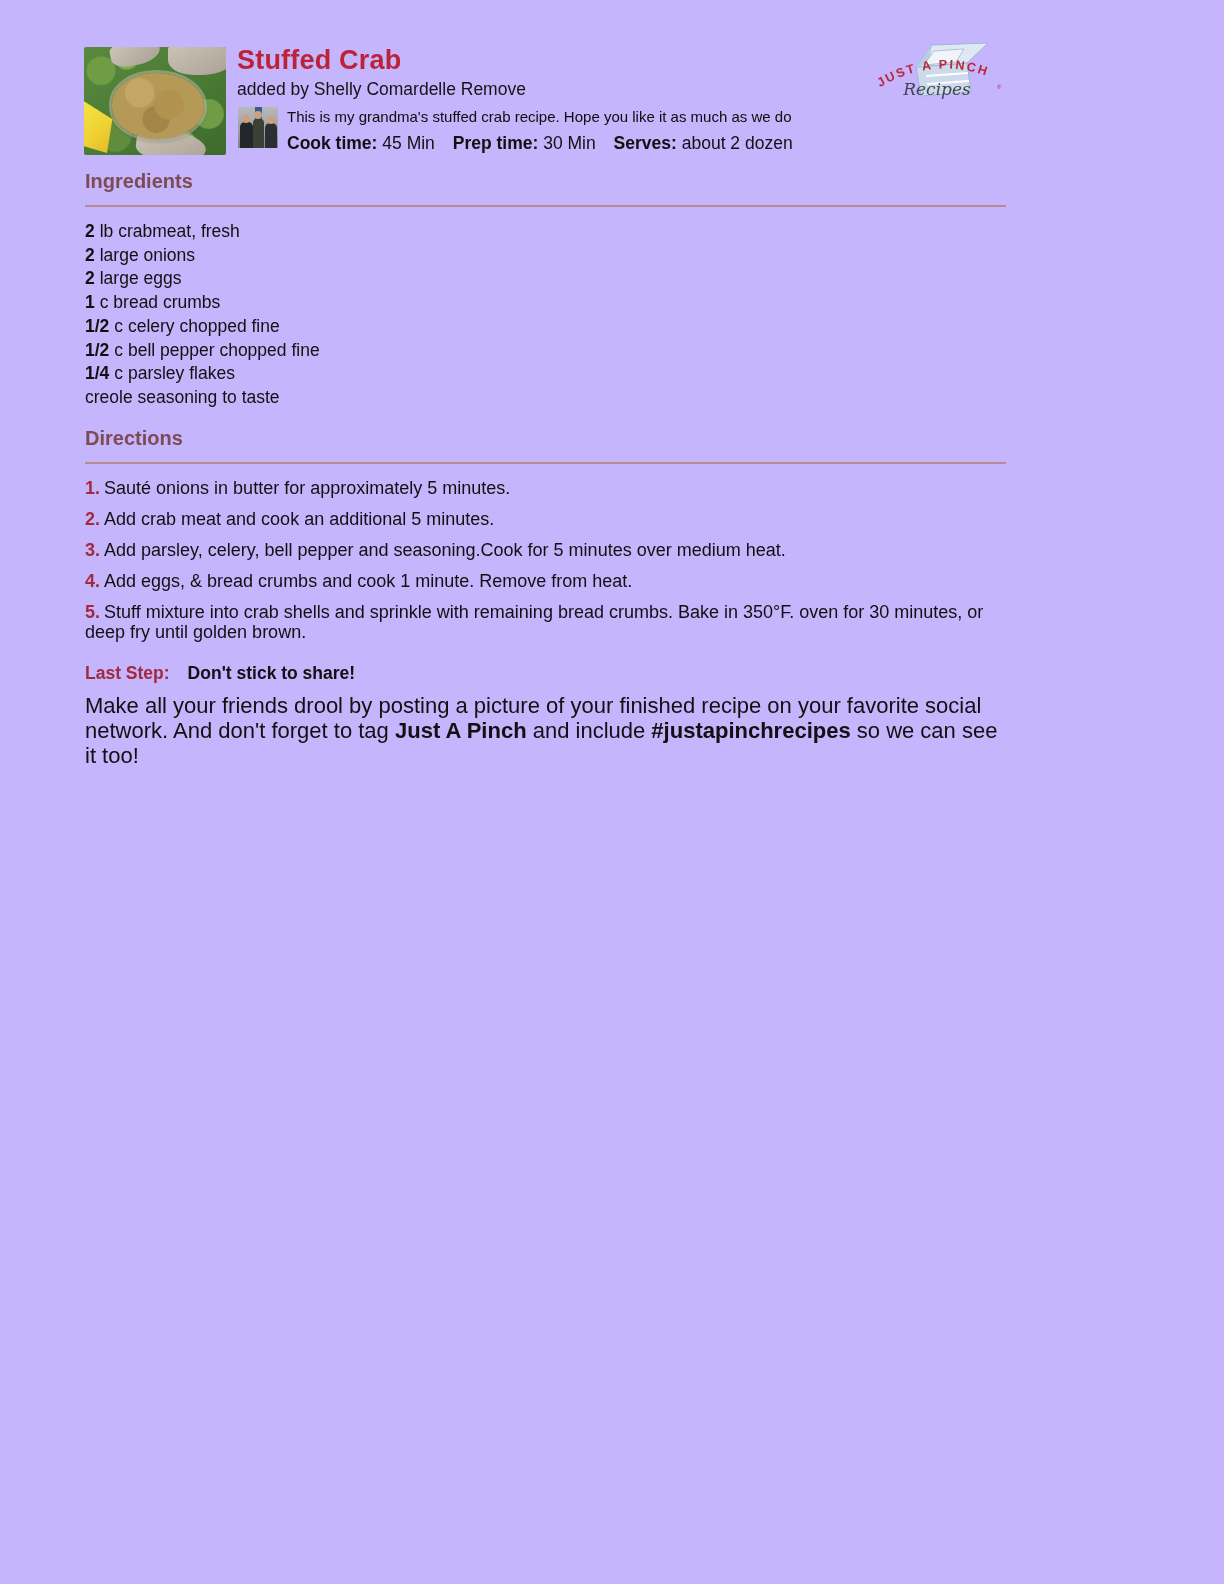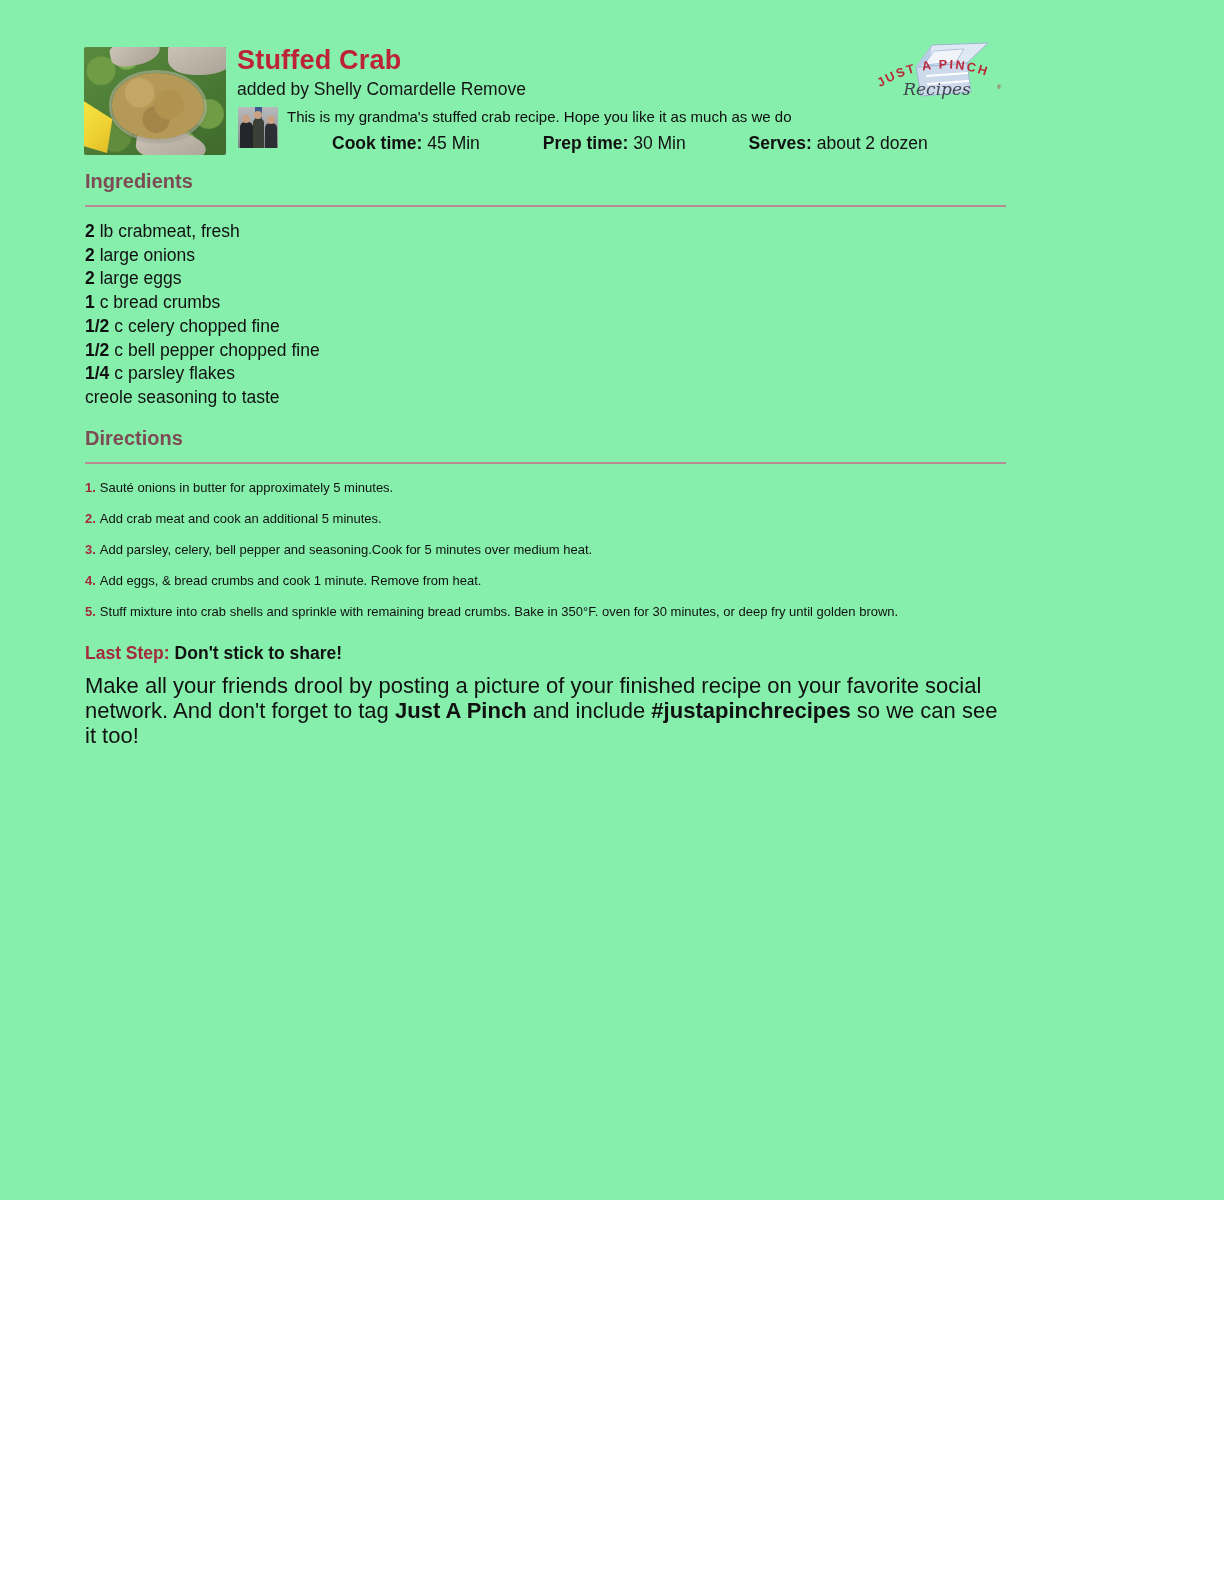--- a/index.html
+++ b/index.html
@@ -1,21 +1,21 @@
 <!DOCTYPE html>
 <html><head>
 <meta charset="utf-8">
 <style>
   * { margin:0; padding:0; box-sizing:border-box; }
   html,body { background:#ffffff; }
   body { font-family:"Liberation Sans", sans-serif; color:#111; }
   .page {
     position:relative;
-    width:1224px; height:1200px;
-    background:#86efac;
+    width:1224px; height:1584px;
+    background:#c4b5fd;
     overflow:hidden;
   }
 
   
   .recipe-photo {
     position:absolute; left:84px; top:47px;
     width:142px; height:108px;
     border-radius:2px;
     overflow:hidden;
     background:
@@ -64,43 +64,43 @@
   .fig-l { left:2px;  width:13px; height:26px; background:#23262b; }
   .fig-m { left:15px; width:11px; height:30px; background:#3a4036; }
   .fig-r { left:27px; width:12px; height:25px; background:#2b2e33; }
   .head { position:absolute; border-radius:50%; background:#c9a182; width:8px; height:8px; }
   .head-l { left:4px;  bottom:25px; }
   .head-m { left:16px; bottom:29px; }
   .head-r { left:29px; bottom:24px; }
 
   .desc-text { margin-left:49px; font-size:15px; line-height:22px; color:#0d0d0d; }
   .meta-line { margin-left:49px; margin-top:4px; font-size:17.5px; line-height:22px; }
-  .meta-group { margin-right:13px;margin-left:45px; }
+  .meta-group { margin-right:13px; }
   .meta-group b { font-weight:700; }
 
   .logo-wrap { position:absolute; left:874px; top:36px; width:132px; height:70px; }
 
   
   .content { position:absolute; left:85px; top:170px; width:921px; }
   .section-heading {
     font-size:20px; font-weight:700; color:#7d4b54;
     padding-bottom:12px; border-bottom:2px solid #b78d93;
   }
   .ing-list { margin-top:13px; margin-bottom:17px; }
   .ing { font-size:17.5px; line-height:23.7px; }
   .ing b { font-weight:700; margin-right:5px; }
   .ing b:empty { margin-right:0; }
 
   .steps { margin-top:14px; }
-  .step { font-size:13px; line-height:20px; margin-bottom:11px; }
+  .step { font-size:18px; line-height:20px; margin-bottom:11px; }
   .step .num { font-weight:700; color:#a32a3d; margin-right:4px; }
 
   .last-step { margin-top:21px; }
   .last-step-line { font-size:17.5px; line-height:20px; font-weight:700; }
-  .last-step-label { color:#a32a3d; margin-right:5px; }
+  .last-step-label { color:#a32a3d; margin-right:18px; }
   .share-para { font-size:22px; line-height:25px; margin-top:10px; }
   .share-para b { font-weight:700; }
 </style>
 </head>
 <body>
 
 <div class="page">
 
   <div class="recipe-photo">
     <div class="shell-frag shell-tr"></div>

